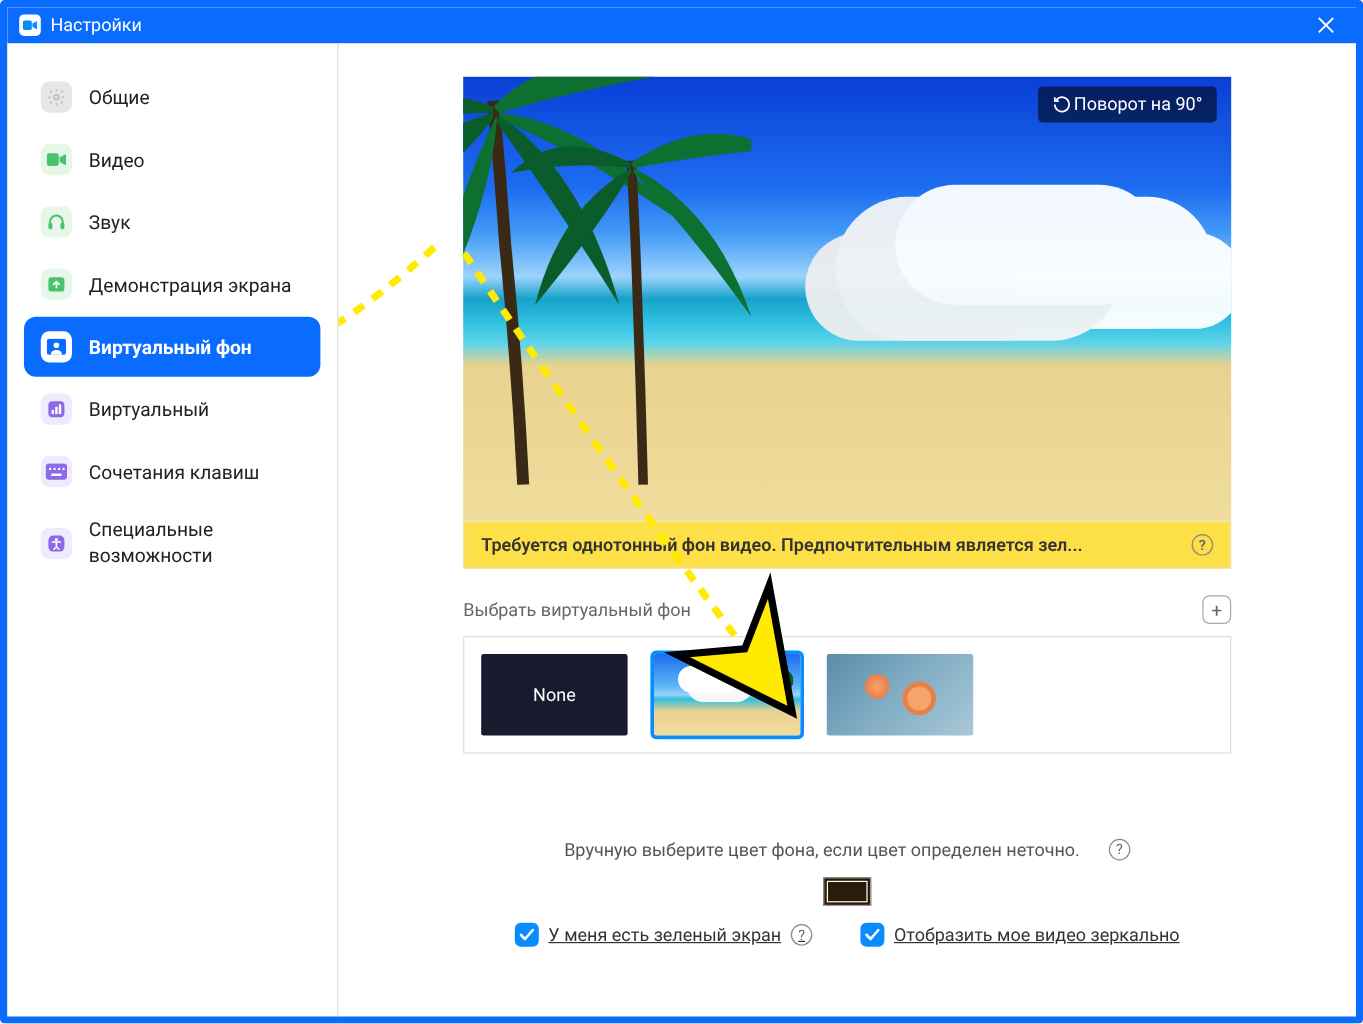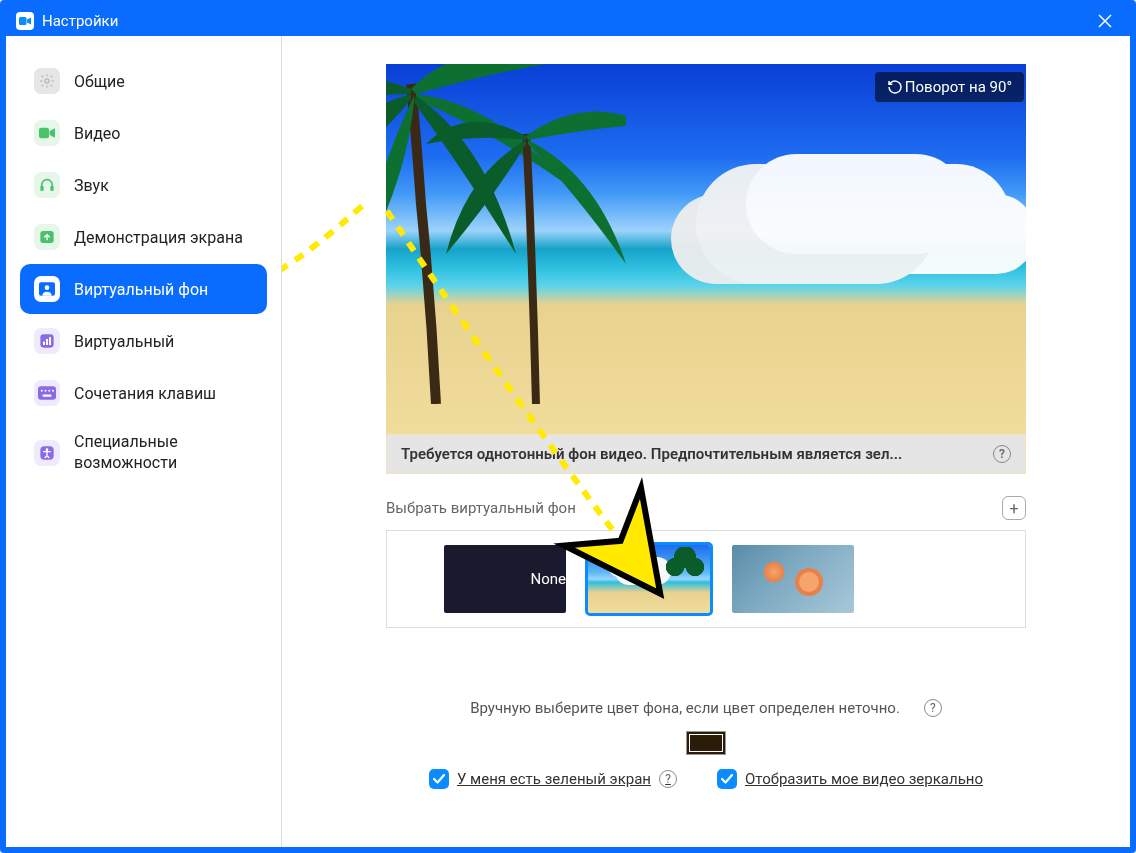--- a/index.html
+++ b/index.html
@@ -67,21 +67,21 @@
   padding: 12px 14px;
   border-radius: 10px;
   cursor: pointer;
   font-size: 16px;
   color: #222;
   margin-bottom: 2px;
 }
 .sidebar-item.active {
   background: #0a6cff;
   color: #fff;
-  font-weight: 400;
+  font-weight: 700;
 }
 .sidebar-item .icon {
   width: 26px;
   height: 26px;
   border-radius: 7px;
   margin-right: 14px;
   display: flex;
   align-items: center;
   justify-content: center;
   flex-shrink: 0;
@@ -123,35 +123,35 @@
 .preview .palm {
   position: absolute;
   left: -20px;
   top: -10px;
   width: 260px;
   height: 350px;
 }
 .preview .rotate {
   position: absolute;
   top: 8px;
-  right: 2px;
+  right: 12px;
   background: rgba(0,0,0,0.55);
   color: #fff;
   padding: 6px 12px;
   border-radius: 4px;
   font-size: 15px;
   display: flex;
   align-items: center;
   gap: 2px;
   cursor: pointer;
 }
 .notice {
   width: 640px;
   margin: 0 auto;
-  background: #e5e5e5;
+  background: #fde047;
   border: 1px solid #f0e4b8;
   padding: 10px 14px;
   font-size: 15px;
   font-weight: 600;
   color: #333;
   display: flex;
   align-items: center;
   text-align: center;
 }
 .notice .help {
@@ -205,23 +205,22 @@
   cursor: pointer;
   border-radius: 2px;
   overflow: hidden;
   position: relative;
 }
 .thumb.none {
   background: #1a1a2e;
   color: #fff;
   display: flex;
   align-items: center;
-  justify-content: flex-end;
-  font-size: 15px;
-  margin-left: 43px;
+  justify-content: center;
+  font-size: 15px;
 }
 .thumb.selected {
   outline: 3px solid #0a8cff;
 }
 .thumb.beach {
   background: linear-gradient(to bottom, #1d6cf0 0%, #5cb8f5 40%, #9cd3fb 50%, #2dbfe0 55%, #e8d28f 70%, #f0dc9c 100%);
 }
 .thumb.beach::after {
   content: '';
   position: absolute;

